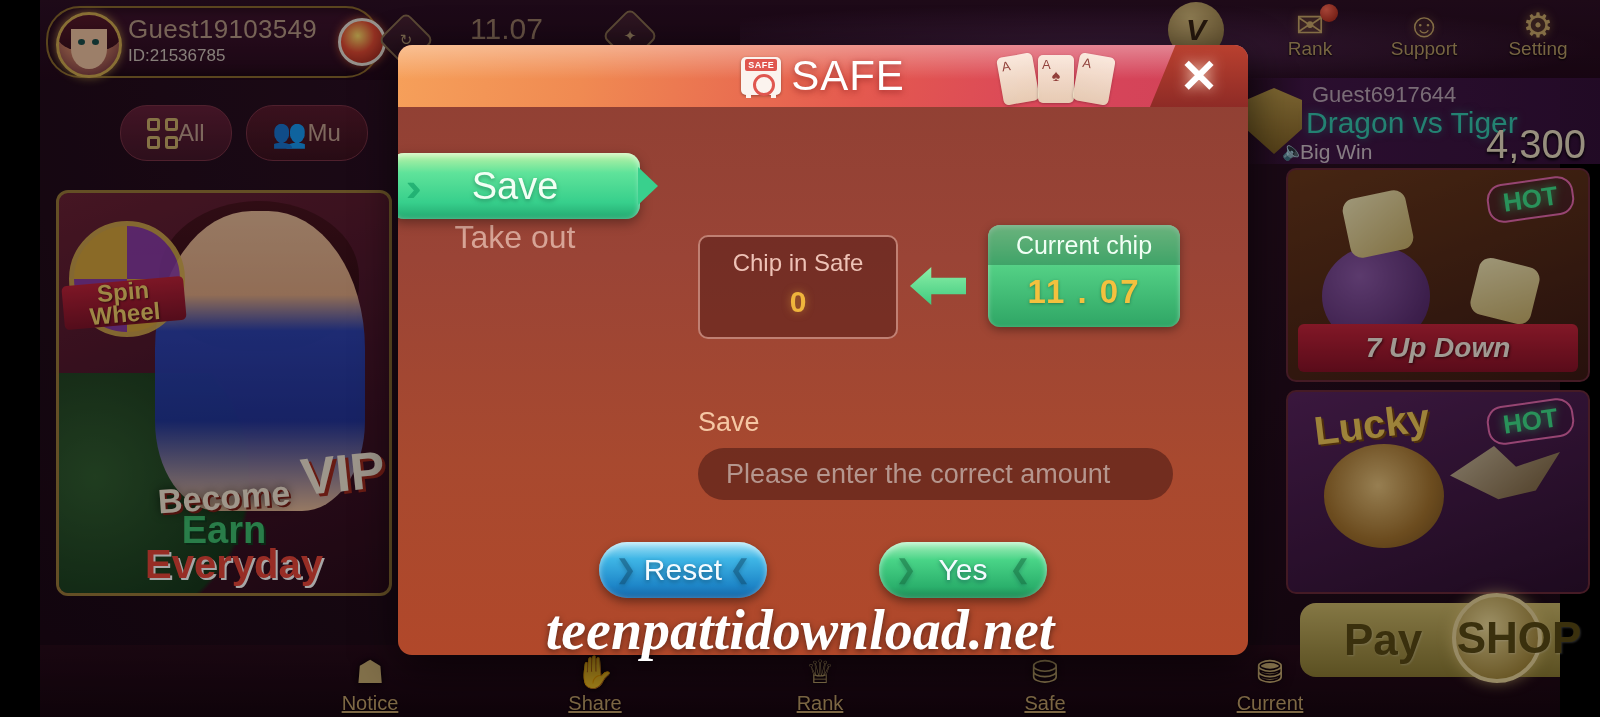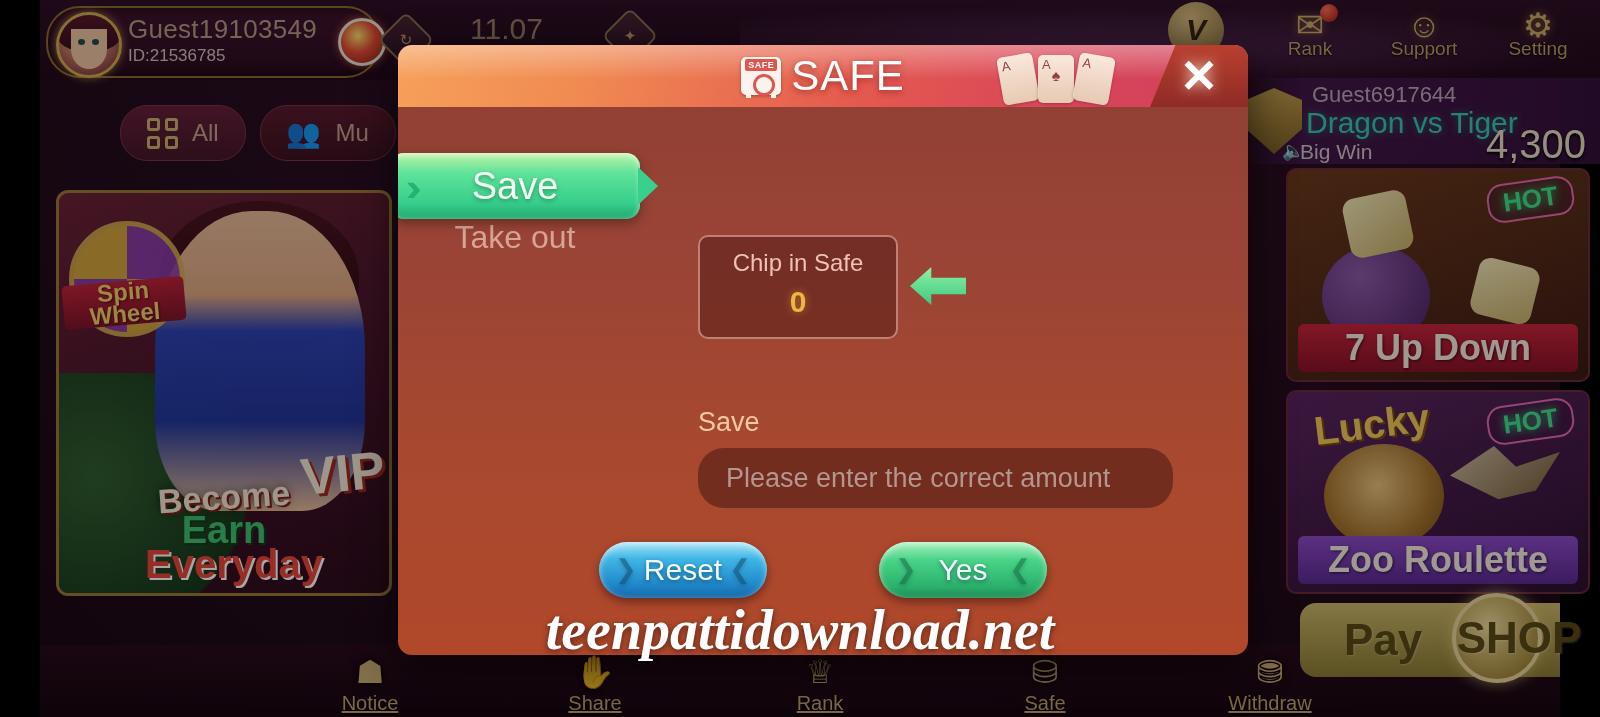--- a/index.html
+++ b/index.html
@@ -61,21 +61,21 @@
   .wb-game{position:absolute;left:66px;top:28px;font-size:30px;color:#37c8b0;
            text-shadow:0 0 8px rgba(40,200,170,.5);}
   .wb-big{position:absolute;left:60px;top:62px;font-size:21px;color:#cfc0ca;}
   .wb-amt{position:absolute;right:14px;top:44px;font-size:40px;color:#e8dcc2;
           text-shadow:0 2px 3px #000;}
   .wb-medal{position:absolute;left:6px;top:10px;width:56px;height:66px;
             background:linear-gradient(180deg,#d4b24e,#8d6f22);clip-path:polygon(50% 0,100% 18%,100% 62%,50% 100%,0 62%,0 18%);opacity:.85;}
   .speaker{position:absolute;left:42px;top:62px;color:#cfc0ca;font-size:18px;}
 
   .cattabs{position:absolute;left:120px;top:105px;display:flex;gap:14px;}
-  .cat{height:54px;border-radius:27px;display:flex;align-items:center;gap:14px;padding:0 26px;
+  .cat{height:54px;border-radius:27px;display:flex;align-items:center;padding:0 26px;
        background:linear-gradient(180deg,#5a1b2e,#3d1220);border:1px solid #7a3246;}
   .cat.active{background:linear-gradient(180deg,#66203a,#46172a);}
   .cat-label{font-size:24px;color:#c2a08f;}
   .grid-ico{display:grid;grid-template-columns:repeat(2,13px);grid-template-rows:repeat(2,13px);gap:5px;}
   .grid-ico i{border:3px solid #cdb06a;border-radius:3px;}
   .ppl-ico{font-size:28px;color:#b4586a;}
 
   .hero{position:absolute;left:56px;top:190px;width:330px;height:400px;border-radius:12px;
         background:linear-gradient(160deg,#6b2236 0%,#46142a 55%,#2c0c1c 100%);
         border:3px solid #9a7a3a;overflow:hidden;}
@@ -109,21 +109,21 @@
   .dice-a{position:absolute;left:58px;top:24px;width:64px;height:60px;border-radius:12px;
         background:linear-gradient(150deg,#f3e7b8,#c9b06a);transform:rotate(-12deg);}
   .dice-b{position:absolute;right:52px;top:92px;width:62px;height:58px;border-radius:12px;
         background:linear-gradient(150deg,#f3e7b8,#c9b06a);transform:rotate(14deg);}
   .bomb{position:absolute;left:34px;top:76px;width:108px;height:100px;border-radius:50%;
         background:radial-gradient(circle at 35% 30%,#8d5aa8,#4a1f60);}
   .ribbon{position:absolute;left:10px;right:10px;bottom:8px;height:48px;border-radius:6px;
         display:flex;align-items:center;justify-content:center;}
   .ribbon.red{background:linear-gradient(180deg,#c8253c,#8a1228);}
   .ribbon.purple{background:linear-gradient(180deg,#8d4bc8,#5c2a94);}
-  .ribbon span{font-size:36px;color:#f6ece0;font-weight:bold;text-shadow:1px 1px 3px rgba(0,0,0,.6);}
+  .ribbon span{font-size:28px;color:#f6ece0;font-weight:bold;text-shadow:1px 1px 3px rgba(0,0,0,.6);font-style:italic;}
   .hot{position:absolute;right:14px;top:10px;padding:2px 14px;border-radius:16px;
         border:2px solid #e86ab0;color:#3fe08a;font-size:26px;font-weight:bold;
         text-shadow:0 0 10px rgba(60,220,130,.9);transform:rotate(-8deg);background:rgba(60,20,60,.35);}
   .lion{position:absolute;left:36px;top:52px;width:120px;height:104px;border-radius:50%;
         background:radial-gradient(circle at 45% 40%,#e8c37e,#a5742f 60%,#6e4a1c 100%);}
   .eagle{position:absolute;right:28px;top:54px;width:110px;height:74px;
         background:linear-gradient(140deg,#cbbba0,#6b4f2a);clip-path:polygon(0 40%,40% 0,60% 28%,100% 8%,78% 60%,44% 72%);}
   .lucky{position:absolute;left:26px;top:10px;font-size:40px;font-weight:bold;color:#f2c95a;
         text-shadow:2px 2px 0 #7c4a12;transform:rotate(-7deg);}
 
@@ -211,21 +211,21 @@
   .curchip{position:absolute;left:590px;top:118px;width:192px;height:102px;border-radius:12px;
           background:linear-gradient(180deg,#9ae8a6 0%,#52cf84 42%,#2fa565 100%);
           box-shadow:0 3px 10px rgba(0,0,0,.35), inset 0 2px 5px rgba(255,255,255,.45);
           text-align:center;overflow:hidden;}
   .cc-head{height:40px;line-height:40px;background:rgba(20,80,50,.35);font-size:25px;color:#f0fff4;}
   .cc-val{margin-top:8px;font-size:33px;font-weight:bold;color:#f3c13e;letter-spacing:2px;
           text-shadow:0 1px 3px rgba(20,70,40,.5);}
 
   .savefield{position:absolute;left:300px;top:300px;width:475px;}
   .sf-label{font-size:27px;color:#f5c7a4;margin-bottom:10px;}
-  .sf-input{width:100%;height:60px;border-radius:26px;border:none;box-sizing:border-box;
+  .sf-input{width:100%;height:52px;border-radius:26px;border:none;box-sizing:border-box;
           background:rgba(60,18,16,.5);padding:0 28px;font-size:27px;color:#e4c8bd;
           font-family:"Liberation Sans",sans-serif;outline:none;}
   .sf-input::placeholder{color:#b5968e;}
 
   .m-actions{position:absolute;left:0;right:0;top:435px;display:flex;justify-content:center;gap:112px;}
   .btn{position:relative;width:168px;height:56px;border-radius:28px;border:none;cursor:pointer;
        font-size:30px;color:#f4fbff;font-family:"Liberation Sans",sans-serif;
        text-shadow:0 2px 4px rgba(0,40,60,.5);
        box-shadow:0 4px 10px rgba(0,0,0,.4), inset 0 2px 6px rgba(255,255,255,.55);}
   .btn.reset{background:linear-gradient(180deg,#a9e4f7 0%,#3fb6e6 30%,#1e86c8 78%,#1666a6 100%);}
@@ -350,23 +350,20 @@
       </div>
     </div>
 
     <div class="tile t2">
       <div class="tile-art">
         <div class="lion"></div>
         <div class="eagle"></div>
       </div>
       <div class="lucky">Lucky</div>
       <div class="hot">HOT</div>
-      <div class="ribbon purple">
-        <span>Zoo Roulette</span>
-      </div>
     </div>
 
     <div class="botbar"></div>
     <div class="botnav">
       <div class="bn">
         <div class="bn-glyph">☗</div>
         <div class="bn-label">Notice</div>
       </div>
       <div class="bn">
         <div class="bn-glyph">✋</div>
@@ -375,21 +372,21 @@
       <div class="bn">
         <div class="bn-glyph">♕</div>
         <div class="bn-label">Rank</div>
       </div>
       <div class="bn">
         <div class="bn-glyph">⛁</div>
         <div class="bn-label">Safe</div>
       </div>
       <div class="bn">
         <div class="bn-glyph">⛃</div>
-        <div class="bn-label">Withdraw</div>
+        <div class="bn-label">Current</div>
       </div>
     </div>
 
 
     <div class="pay">
       <span>Pay</span>
       <div class="shop">
         <span>SHOP</span>
       </div>
     </div>
@@ -441,20 +438,24 @@
         </div>
       </div>
 
       <div class="chipsafe">
         <div class="cs-label">Chip in Safe</div>
         <div class="cs-val">0</div>
       </div>
 
       <div class="arrow-left"></div>
 
+      <div class="curchip">
+        <div class="cc-head">Current chip</div>
+        <div class="cc-val">11 . 07</div>
+      </div>
 
       <div class="savefield">
         <div class="sf-label">Save</div>
         <input class="sf-input" type="text" placeholder="Please enter the correct amount" style="">
       </div>
 
       <div class="m-actions">
         <button class="btn reset">
           <span class="cv l">❯</span>
           <span>Reset</span>

